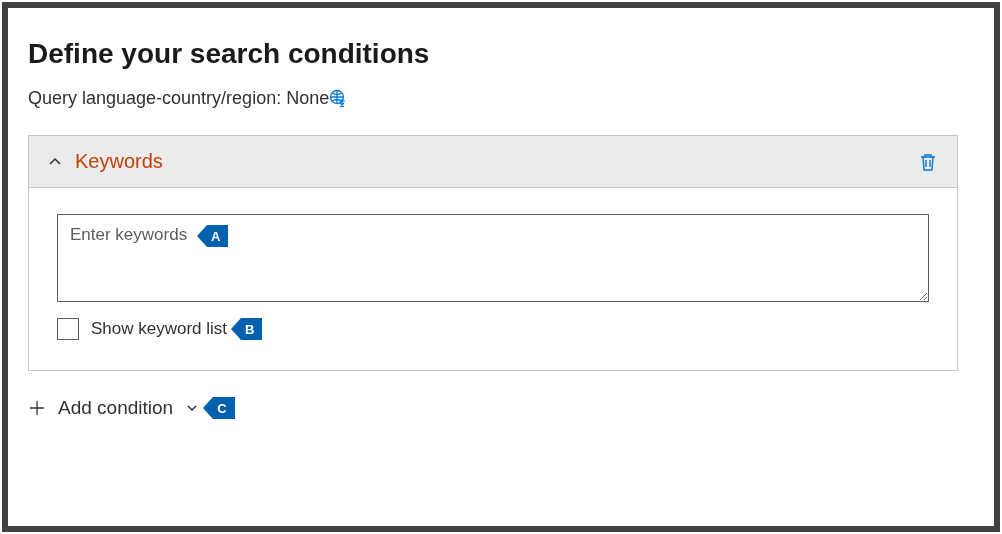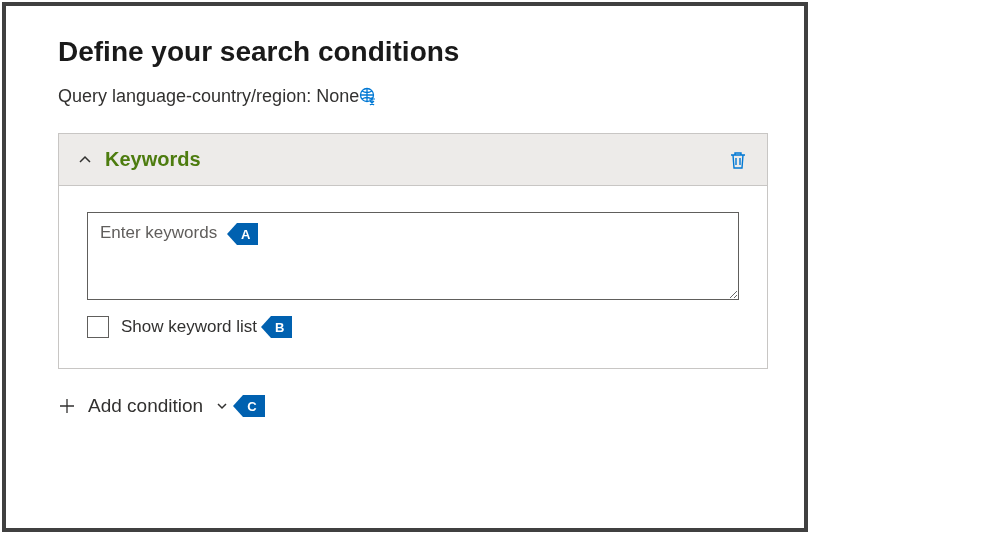--- a/index.html
+++ b/index.html
@@ -2,23 +2,23 @@
 <html><head>
   <meta charset="utf-8">
   <style>
     * { box-sizing: border-box; margin: 0; padding: 0; }
     body {
       font-family: "Segoe UI", -apple-system, BlinkMacSystemFont, sans-serif;
       background: #fff;
       padding: 2px;
     }
     .container {
-      border: 4px solid #404040;
-      padding: 30px 36px 40px 52px;
-      width: 806px;
+      border: 6px solid #404040;
+      padding: 30px 36px 40px 20px;
+      width: 998px;
       height: 530px;
     }
     .page-title {
       font-size: 28px;
       font-weight: 700;
       color: #1a1a1a;
       margin-bottom: 18px;
     }
     .sub-row {
       display: flex;
@@ -48,22 +48,22 @@
       border-bottom: 1px solid #c8c6c4;
     }
     .chevron {
       display: inline-flex;
       align-items: center;
       color: #323130;
       cursor: pointer;
     }
     .panel-title {
       font-size: 20px;
-      font-weight: 700;
-      color: #4d7c0f;
+      font-weight: 400;
+      color: #c2410c;
       flex: 1;
     }
     .trash-icon {
       color: #0078d4;
       cursor: pointer;
       display: inline-flex;
       align-items: center;
     }
     .panel-body {
       padding: 26px 28px 30px 28px;

